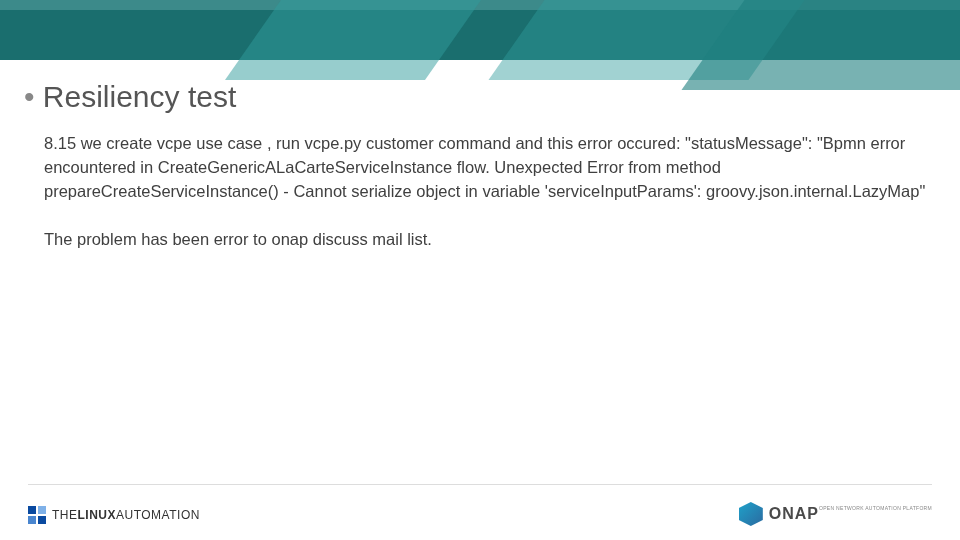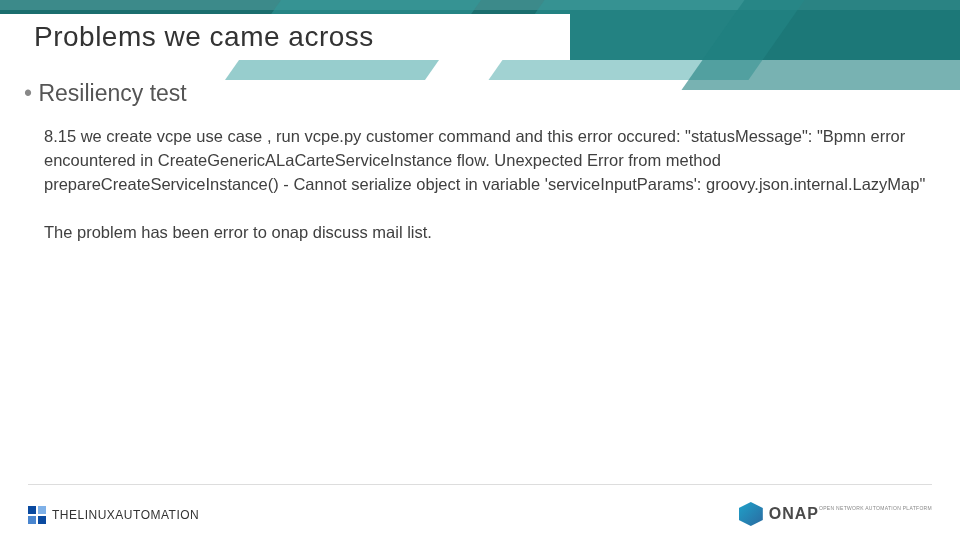--- a/index.html
+++ b/index.html
@@ -7,57 +7,54 @@
   .slide { position: relative; width: 960px; height: 540px; background: #fff; }
   .topband { position: absolute; top: 0; left: 0; width: 960px; height: 60px; }
   .topband .a { position: absolute; top: 0; left: 0; width: 960px; height: 10px; background: #3c8a8a; }
   .topband .b { position: absolute; top: 10px; left: 0; width: 960px; height: 50px; background: #1a6e6e; }
   .topband .diag1 { position: absolute; top: -20px; left: 260px; width: 200px; height: 100px; background: #2f9c9c; transform: skewX(-35deg); opacity: 0.5; }
   .topband .diag2 { position: absolute; top: -10px; left: 520px; width: 260px; height: 90px; background: #2f9c9c; transform: skewX(-35deg); opacity: 0.45; }
   .topband .diag3 { position: absolute; top: -20px; left: 720px; width: 320px; height: 110px; background: #1e7e7e; transform: skewX(-35deg); opacity: 0.6; }
   .titlebar { position: absolute; top: 14px; left: 0; width: 570px; height: 46px; background: #fff; display: flex; align-items: center; }
   .titlebar .titletext { font-size: 28px; font-weight: 400; color: #333; padding-left: 34px; letter-spacing: 0.5px; }
   .content { position: absolute; top: 80px; left: 24px; width: 912px; }
-  .bullet { font-size: 23px; color: #555; margin-bottom: 18px; }
+  .bullet { font-size: 30px; color: #555; margin-bottom: 18px; }
   .bullet::before { content: "• "; color: #888; }
   .para { font-size: 16.5px; line-height: 1.45; color: #404040; margin-left: 20px; margin-bottom: 24px; }
   .footer { position: absolute; left: 0; bottom: 14px; width: 960px; height: 34px; }
   .sep { position: absolute; left: 28px; right: 28px; top: -8px; height: 1px; background: #ddd; }
   .linux { position: absolute; left: 28px; bottom: 2px; display: flex; align-items: center; gap: 6px; }
   .lf-mark { width: 18px; height: 18px; position: relative; }
   .lf-mark .sq1 { position: absolute; top: 0; left: 0; width: 8px; height: 8px; background: #0a4aa0; }
   .lf-mark .sq2 { position: absolute; top: 0; right: 0; width: 8px; height: 8px; background: #7fb1e8; }
   .lf-mark .sq3 { position: absolute; bottom: 0; left: 0; width: 8px; height: 8px; background: #4a86cf; }
   .lf-mark .sq4 { position: absolute; bottom: 0; right: 0; width: 8px; height: 8px; background: #0a4aa0; }
   .lf-text { font-size: 12px; letter-spacing: 0.5px; color: #333; }
   .lf-text .thin { font-weight: 400; }
-  .lf-text .bold { font-weight: 400; }
+  .lf-text .bold { font-weight: 700; }
   .onap { position: absolute; right: 28px; bottom: 0; display: flex; align-items: center; gap: 6px; }
   .onap-mark { width: 24px; height: 24px; position: relative; }
   .onap-mark .hex { width: 24px; height: 24px; background: linear-gradient(135deg, #1fa1c9 0%, #2b6aa0 100%); clip-path: polygon(50% 0%, 100% 25%, 100% 75%, 50% 100%, 0% 75%, 0% 25%); }
   .onap-text { display: flex; flex-direction: row; line-height: 1; }
   .onap-text .big { font-size: 16px; font-weight: 700; color: #4a4a4a; letter-spacing: 1px; }
   .onap-text .small { font-size: 5px; color: #888; letter-spacing: 0.3px; }
 </style>
 </head>
 <body>
 
 <div class="slide">
 
   <div class="topband">
     <div class="a"></div>
     <div class="b"></div>
     <div class="diag1"></div>
     <div class="diag2"></div>
     <div class="diag3"></div>
   </div>
 
-  <div class="titlebar">
-    <div class="titletext">Problems we came across</div>
-  </div>
 
   <div class="content">
     <div class="bullet">Resiliency test</div>
     <div class="para">8.15 we create vcpe use case , run vcpe.py customer command and this error occured:     "statusMessage": "Bpmn error encountered in CreateGenericALaCarteServiceInstance flow. Unexpected Error from method prepareCreateServiceInstance() - Cannot serialize object in variable 'serviceInputParams': groovy.json.internal.LazyMap"</div>
     <div class="para">The problem has been error to onap discuss mail list.</div>
   </div>
 
   <div class="footer">
     <div class="sep"></div>
     <div class="linux">

